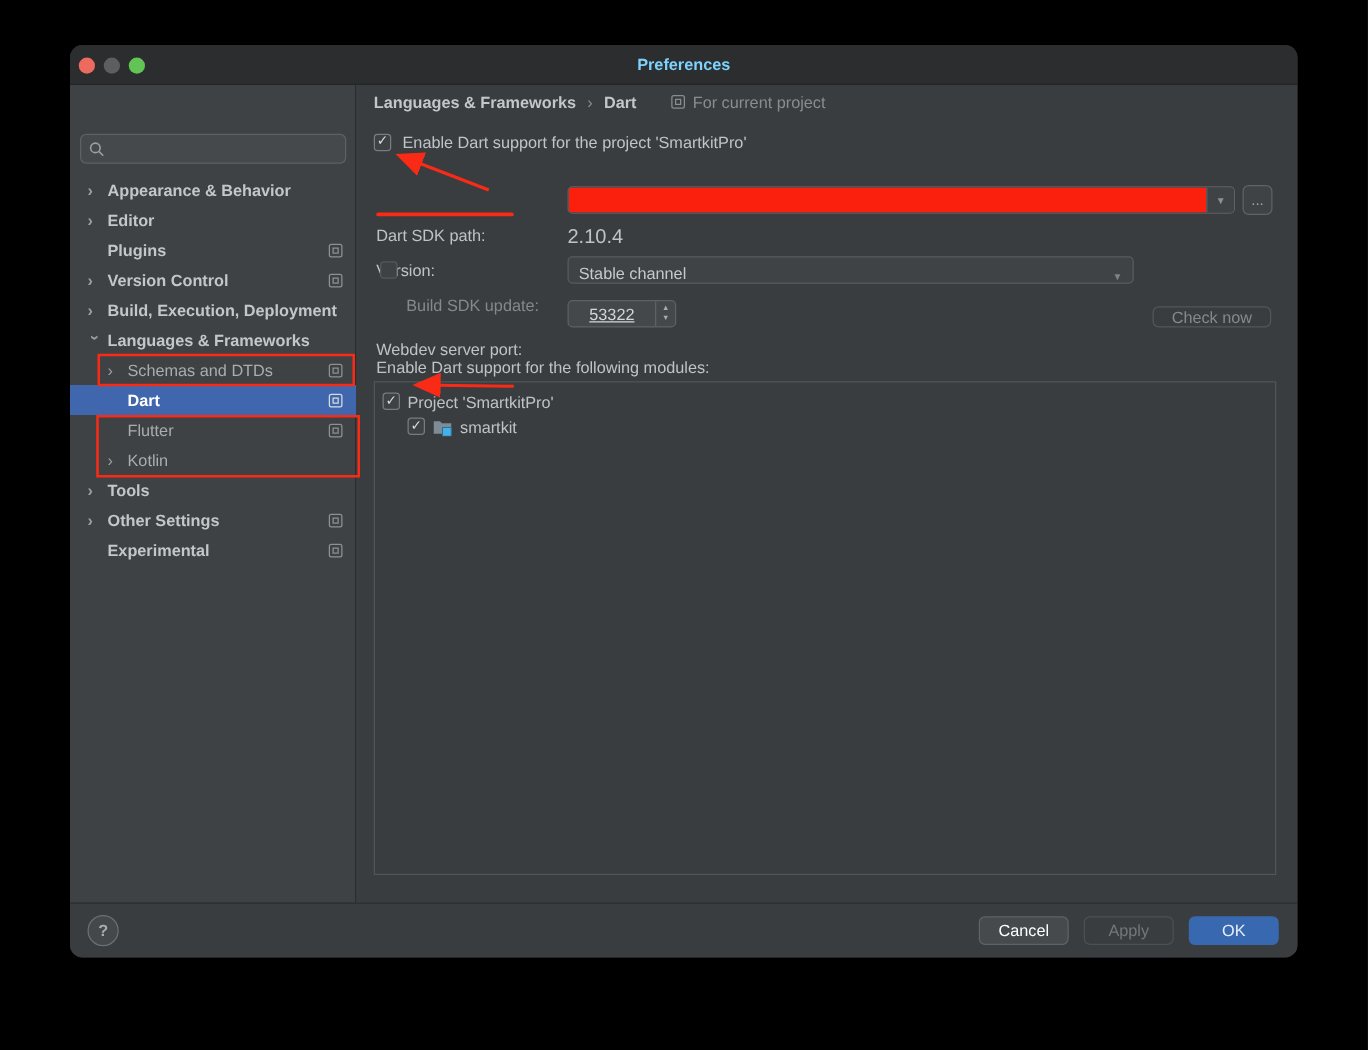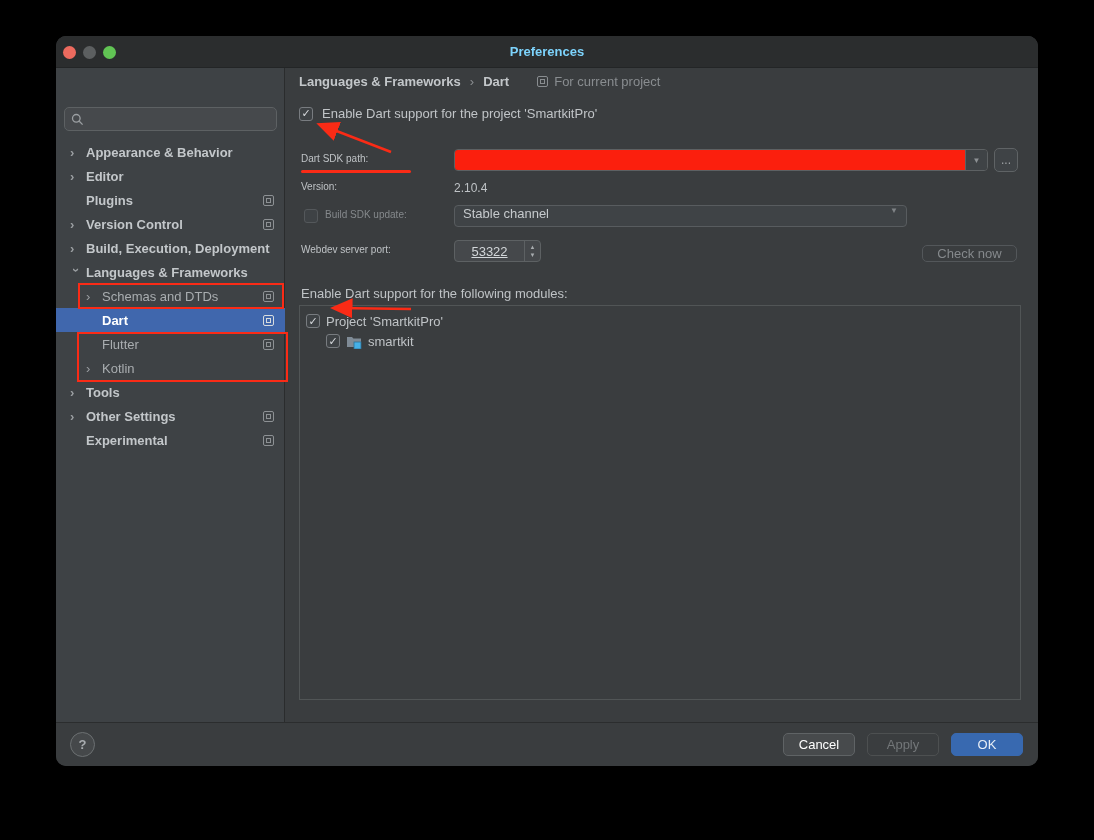--- a/index.html
+++ b/index.html
@@ -59,38 +59,38 @@
   .scope .proj-icon i { border-color:#898d90; }
 
   .cb { width:14px; height:14px; border:1.5px solid #787c80; border-radius:3px; background:#3e4245;
         display:inline-flex; align-items:center; justify-content:center; flex:0 0 14px;
         font-size:11px; color:#d8dbde; line-height:1; }
   .cb.disabled { border-color:#54585b; color:transparent; }
 
   .row-enable { position:absolute; left:14px; top:38px; display:flex; align-items:center; gap:9px;
                 font-size:13px; color:#c0c4c7; }
 
-  .form-label { position:absolute; left:16px; font-size:10px; color:#bfc3c6; }
+  .form-label { position:absolute; left:16px; font-size:13px; color:#bfc3c6;margin-top:28px; }
   .form-label.dim { color:#85898c; }
 
   
   .combo { position:absolute; left:169px; top:81px; width:534px; height:22px; border:1px solid #5d6163;
            border-radius:4px; display:flex; overflow:hidden; }
   .combo .redfill { flex:1; background:#fb1f0d; }
   .combo .arrowcell { flex:0 0 22px; border-left:1px solid #5d6163; background:#3f4346;
                       display:flex; align-items:center; justify-content:center; color:#8d9194; font-size:8px; }
   .browse-btn { position:absolute; left:709px; top:80px; width:24px; height:24px; border:1px solid #5f6365;
                 border-radius:5px; background:#3f4346; color:#a0a4a7; font-size:12px; line-height:18px;
                 text-align:center; }
 
-  .version-val { position:absolute; left:169px; top:113px; font-size:12px; color:#bfc3c6; }
+  .version-val { position:absolute; left:169px; top:113px; font-size:16px; color:#bfc3c6; }
 
   .row-sdkupd-cb { position:absolute; left:19px; top:141px; }
   .dropdown { position:absolute; left:169px; top:137px; width:453px; height:22px; background:#3f4346;
-              border:1px solid #585c5f; border-radius:4px; display:flex; align-items:flex-start;
+              border:1px solid #585c5f; border-radius:4px; display:flex; align-items:flex-end;
               padding:0 8px; font-size:13px; color:#c6cacd; }
   .dropdown .dd-sp { flex:1; }
   .dropdown .dd-arrow { color:#7f8386; font-size:8px; }
   .btn { border:1px solid #5f6365; border-radius:5px; background:#474a4c; color:#ffffff; font-size:13px;
          font-family:"Liberation Sans",sans-serif; }
   #checkNowBtn { position:absolute; left:637px; top:136px; width:95px; height:17px; background:transparent;
                  border-color:#53575a; color:#85898c;margin-top:41px; }
 
   .spinner { position:absolute; left:169px; top:172px; width:87px; height:22px; background:#45484b;
              border:1px solid #5d6163; border-radius:4px; display:flex; overflow:hidden; }

